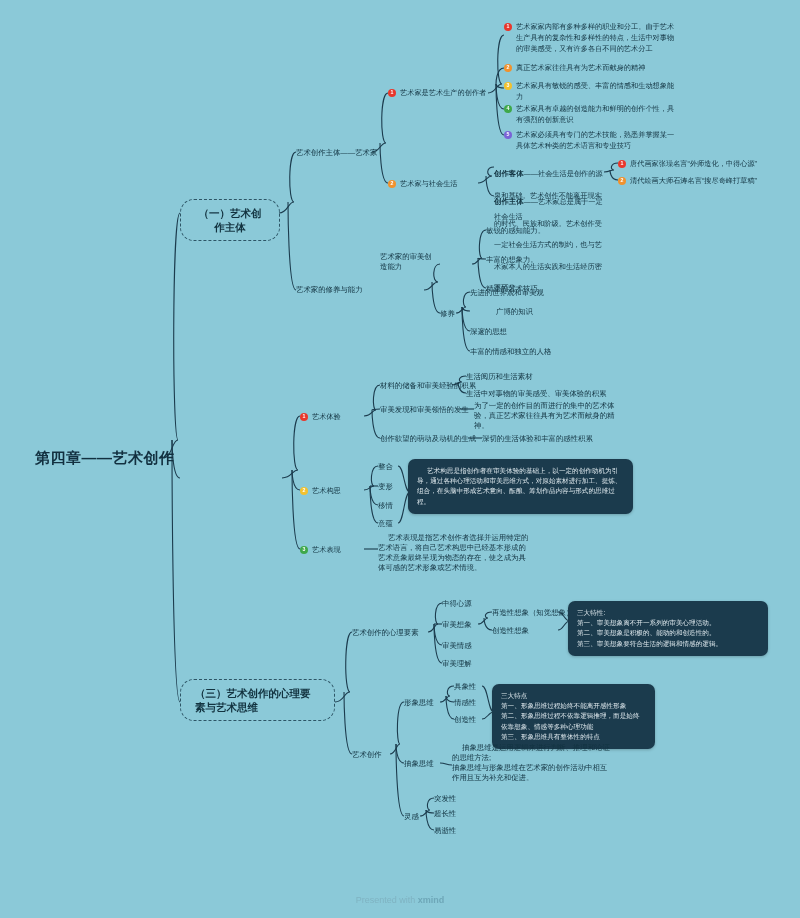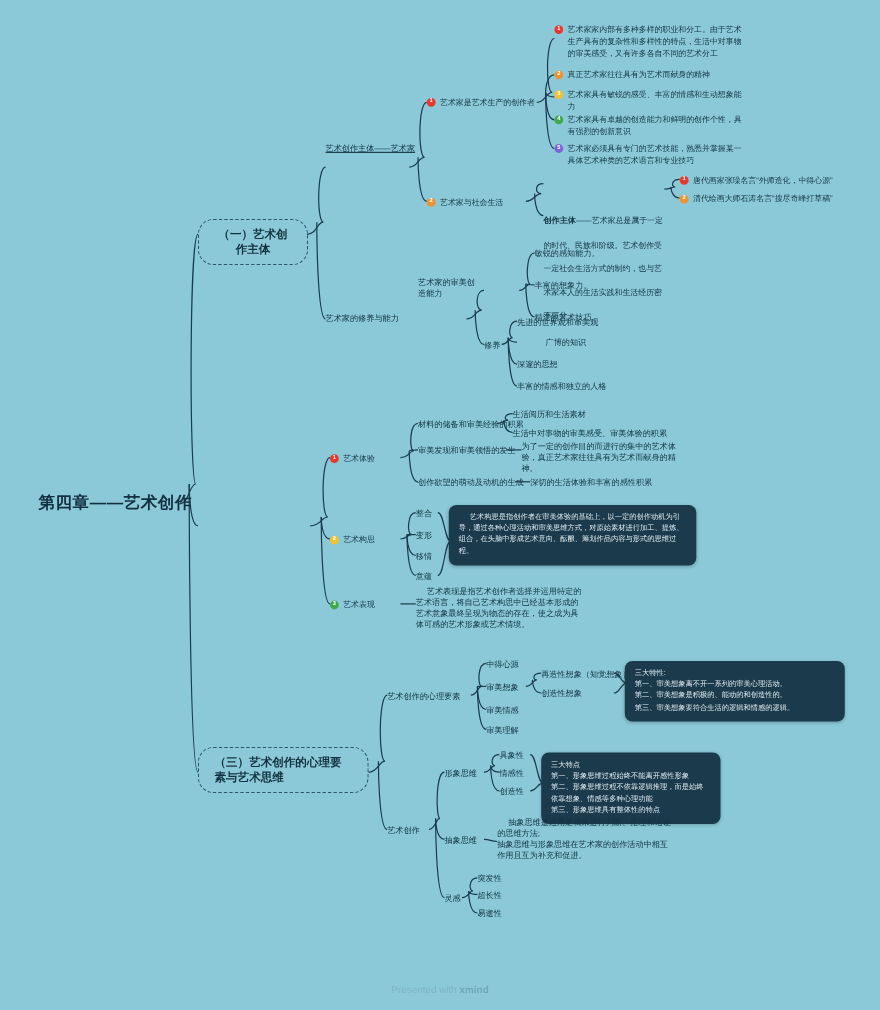--- a/index.html
+++ b/index.html
@@ -169,21 +169,21 @@
 
     <path d="M420 816 C426 816 426 810 430 810 426 810 426 798 434 798"></path>
     <path d="M426 810 C426 810 426 813 434 813"></path>
     <path d="M426 810 C426 810 426 830 434 830"></path>
   </svg>
 
   <div class="node root" style="left:35px; top:448px;">第四章——艺术创作</div>
 
   <div class="node cap" style="left:180px; top:199px; width:100px;">（一）艺术创作主体</div>
 
-  <div class="node lbl" style="left:296px; top:130px;text-decoration:underline;">艺术创作主体——艺术家</div>
+  <div class="node lbl" style="left:296px; top:148px;">艺术创作主体——艺术家</div>
 
   <div class="node bul" style="left:388px; top:88px; width:100px;">
     <span class="num n1">1</span>
     <span class="btxt">艺术家是艺术生产的创作者</span>
   </div>
 
   <div class="node bul" style="left:504px; top:22px; width:175px;">
     <span class="num n1">1</span>
     <span class="btxt">艺术家家内部有多种多样的职业和分工。由于艺术生产具有的复杂性和多样性的特点，生活中对事物的审美感受，又有许多各自不同的艺术分工</span>
   </div>
@@ -202,20 +202,23 @@
   <div class="node bul" style="left:504px; top:130px; width:175px;">
     <span class="num n5">5</span>
     <span class="btxt">艺术家必须具有专门的艺术技能，熟悉并掌握某一具体艺术种类的艺术语言和专业技巧</span>
   </div>
 
   <div class="node bul" style="left:388px; top:179px; width:92px;">
     <span class="num n2">2</span>
     <span class="btxt">艺术家与社会生活</span>
   </div>
 
+  <div class="node" style="left:494px; top:160px; width:112px;">
+    <span class="lbl b">创作客体</span><span class="lbl w" style="font-size:7.2px;">——社会生活是创作的源泉和基础。艺术创作不能离开现实社会生活</span>
+  </div>
   <div class="node" style="left:494px; top:188px; width:112px;">
     <span class="lbl b">创作主体</span><span class="lbl w" style="font-size:7.2px;text-align:right;">——艺术家总是属于一定的时代、民族和阶级。艺术创作受一定社会生活方式的制约，也与艺术家本人的生活实践和生活经历密不可分</span>
   </div>
 
   <div class="node bul" style="left:618px; top:159px; width:170px;">
     <span class="num n1">1</span>
     <span class="btxt">唐代画家张璪名言“外师造化，中得心源”</span>
   </div>
   <div class="node bul" style="left:618px; top:176px; width:170px;">
     <span class="num n2">2</span>

